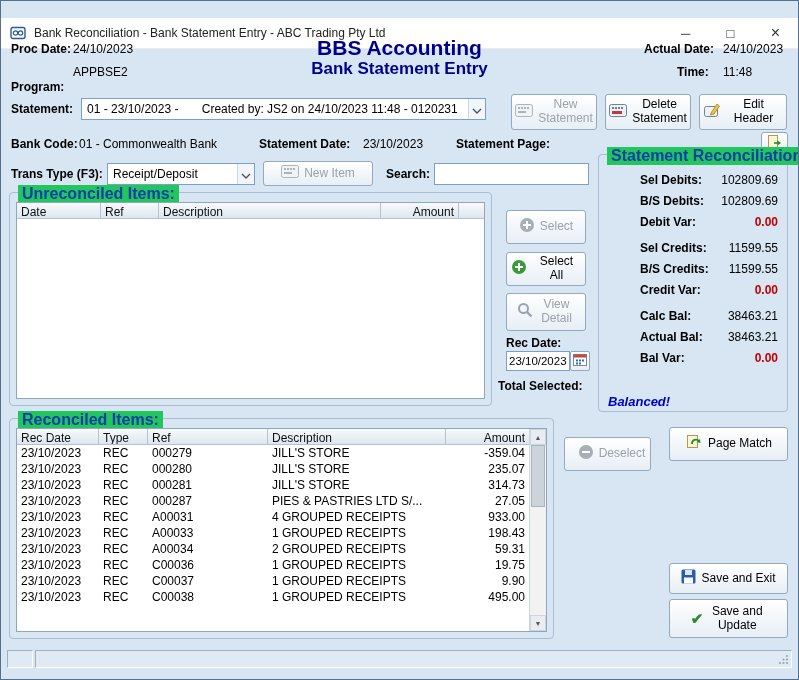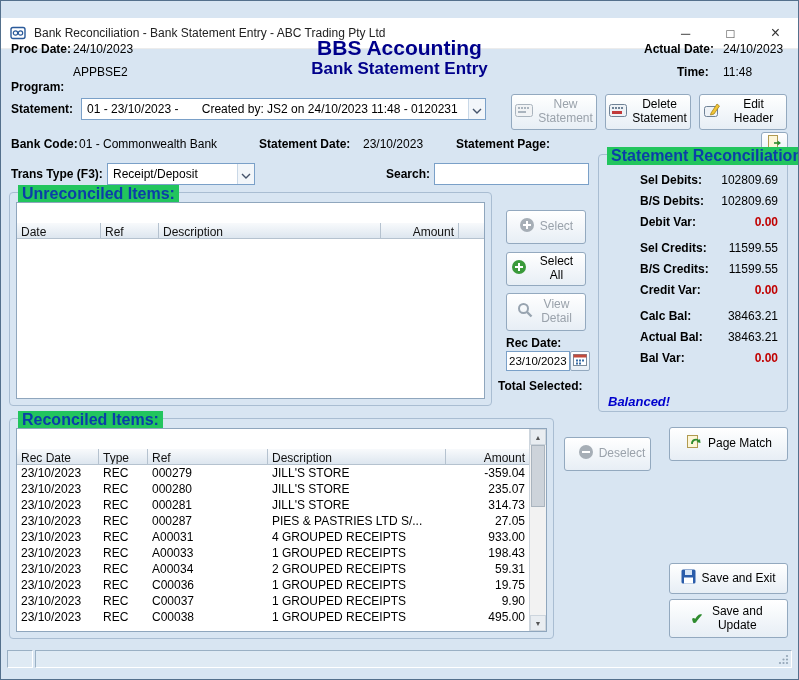--- a/index.html
+++ b/index.html
@@ -29,21 +29,21 @@
   .btn.disabled { color:#9aa2ab; }
   .btn .blabel { display:block; }
   .btn .wrapw { width:58px; }
   .input { background:#fff; border:1px solid #7aa0c8; font-size:12px; padding:2px 4px; font-family:inherit; color:#000; }
 
   .groupbox { position:absolute; border:1px solid #a9bdd2; border-radius:4px; }
   .legend { position:absolute; top:-8px; left:8px; background:#22c55e; padding:0 4px; font-size:16px; font-weight:bold; color:#0b3ea8; white-space:nowrap; }
 
   .list { position:absolute; left:6px; right:6px; top:9px; bottom:6px; background:#fff; border:1px solid #8fa6bd; display:flex; }
   .list-main { flex:1; display:flex; flex-direction:column; overflow:hidden; }
-  .thead { display:flex; height:16px; flex:none;margin-top:20px; }
+  .thead { display:flex; height:16px; flex:none; }
   .th { background:linear-gradient(#f8fafc,#dde6ef); border-right:1px solid #b5c2cf; border-bottom:1px solid #b5c2cf; font-size:12px; padding:2px 4px; color:#111; white-space:nowrap; overflow:hidden; }
   .th.spacer { flex:1; border-right:none; }
   .tbody { flex:1; overflow:hidden; }
   .trow { display:flex; height:16px; align-items:center; }
   .tcell { font-size:12px; padding:0 4px; white-space:nowrap; overflow:hidden; }
   .ta-r { text-align:right; }
 
   
   .u-date { width:84px; } .u-ref { width:58px; } .u-desc { width:222px; } .u-amt { width:78px; }
   
@@ -167,20 +167,33 @@
     </div>
 
     <span class="abs lbl" style="left:10px; top:135px;">Trans Type (F3):</span>
     <div class="abs combo" style="left:106px; top:131px; width:148px; height:22px;">
       <div class="combo-text">Receipt/Deposit</div>
       <div class="combo-btn">
         <span><svg width="10" height="6">
               <polyline points="1,1 5,5 9,1" fill="none" stroke="#44536a" stroke-width="1.4"></polyline>
             </svg></span>
       </div>
+    </div>
+    <div class="abs btn disabled" style="left:262px; top:129px; width:110px; height:25px;">
+      <span><svg width="18" height="13">
+            <rect x="0.5" y="0.5" width="17" height="12" rx="2" fill="#f1f3f5" stroke="#aab4be"></rect>
+            <g fill="#aab4be">
+              <rect x="3" y="3" width="2" height="2"></rect>
+              <rect x="6" y="3" width="2" height="2"></rect>
+              <rect x="9" y="3" width="2" height="2"></rect>
+              <rect x="12" y="3" width="2" height="2"></rect>
+              <rect x="3" y="7" width="8" height="2"></rect>
+            </g>
+          </svg></span>
+      <span class="blabel">New Item</span>
     </div>
     <span class="abs lbl" style="left:385px; top:135px;">Search:</span>
     <input class="abs input" style="left: 433px; top: 131px; width: 155px; height: 22px;" value="">
 
     <div class="groupbox" style="left:8px; top:160px; width:483px; height:214px;">
       <span class="legend">Unreconciled Items:</span>
       <div class="list">
         <div class="list-main">
           <div class="thead">
             <div class="th u-date">Date</div>

